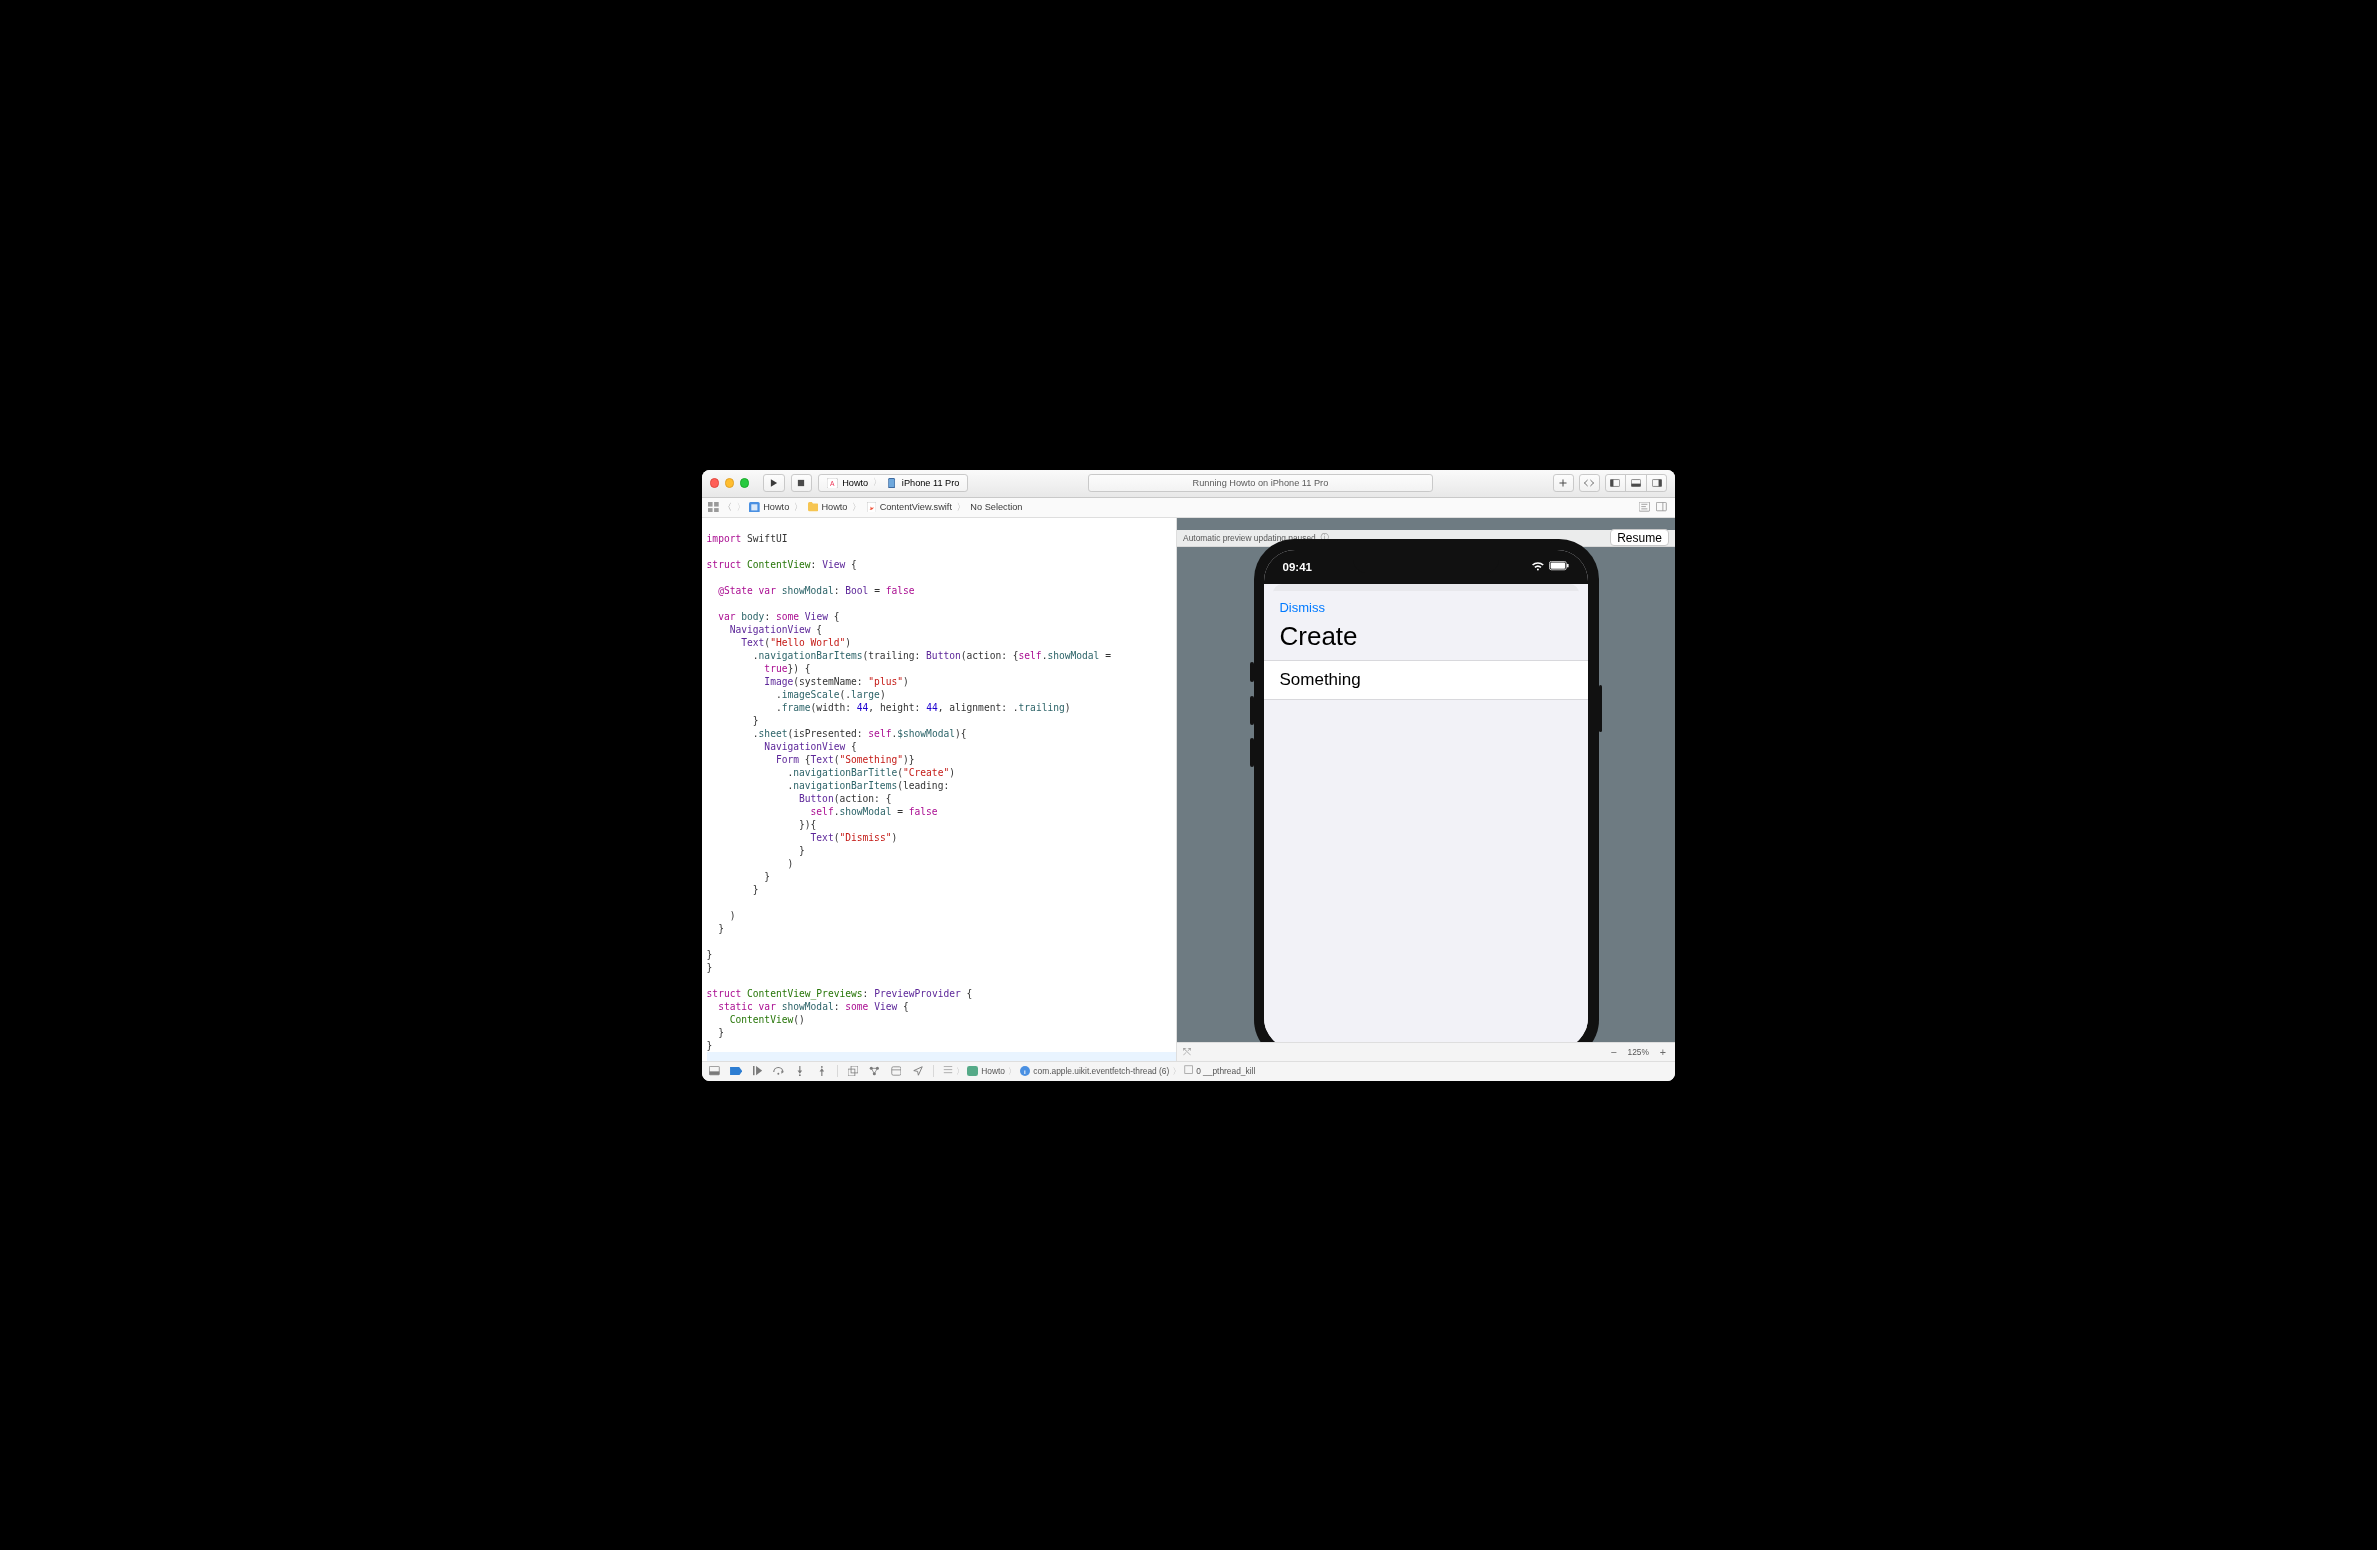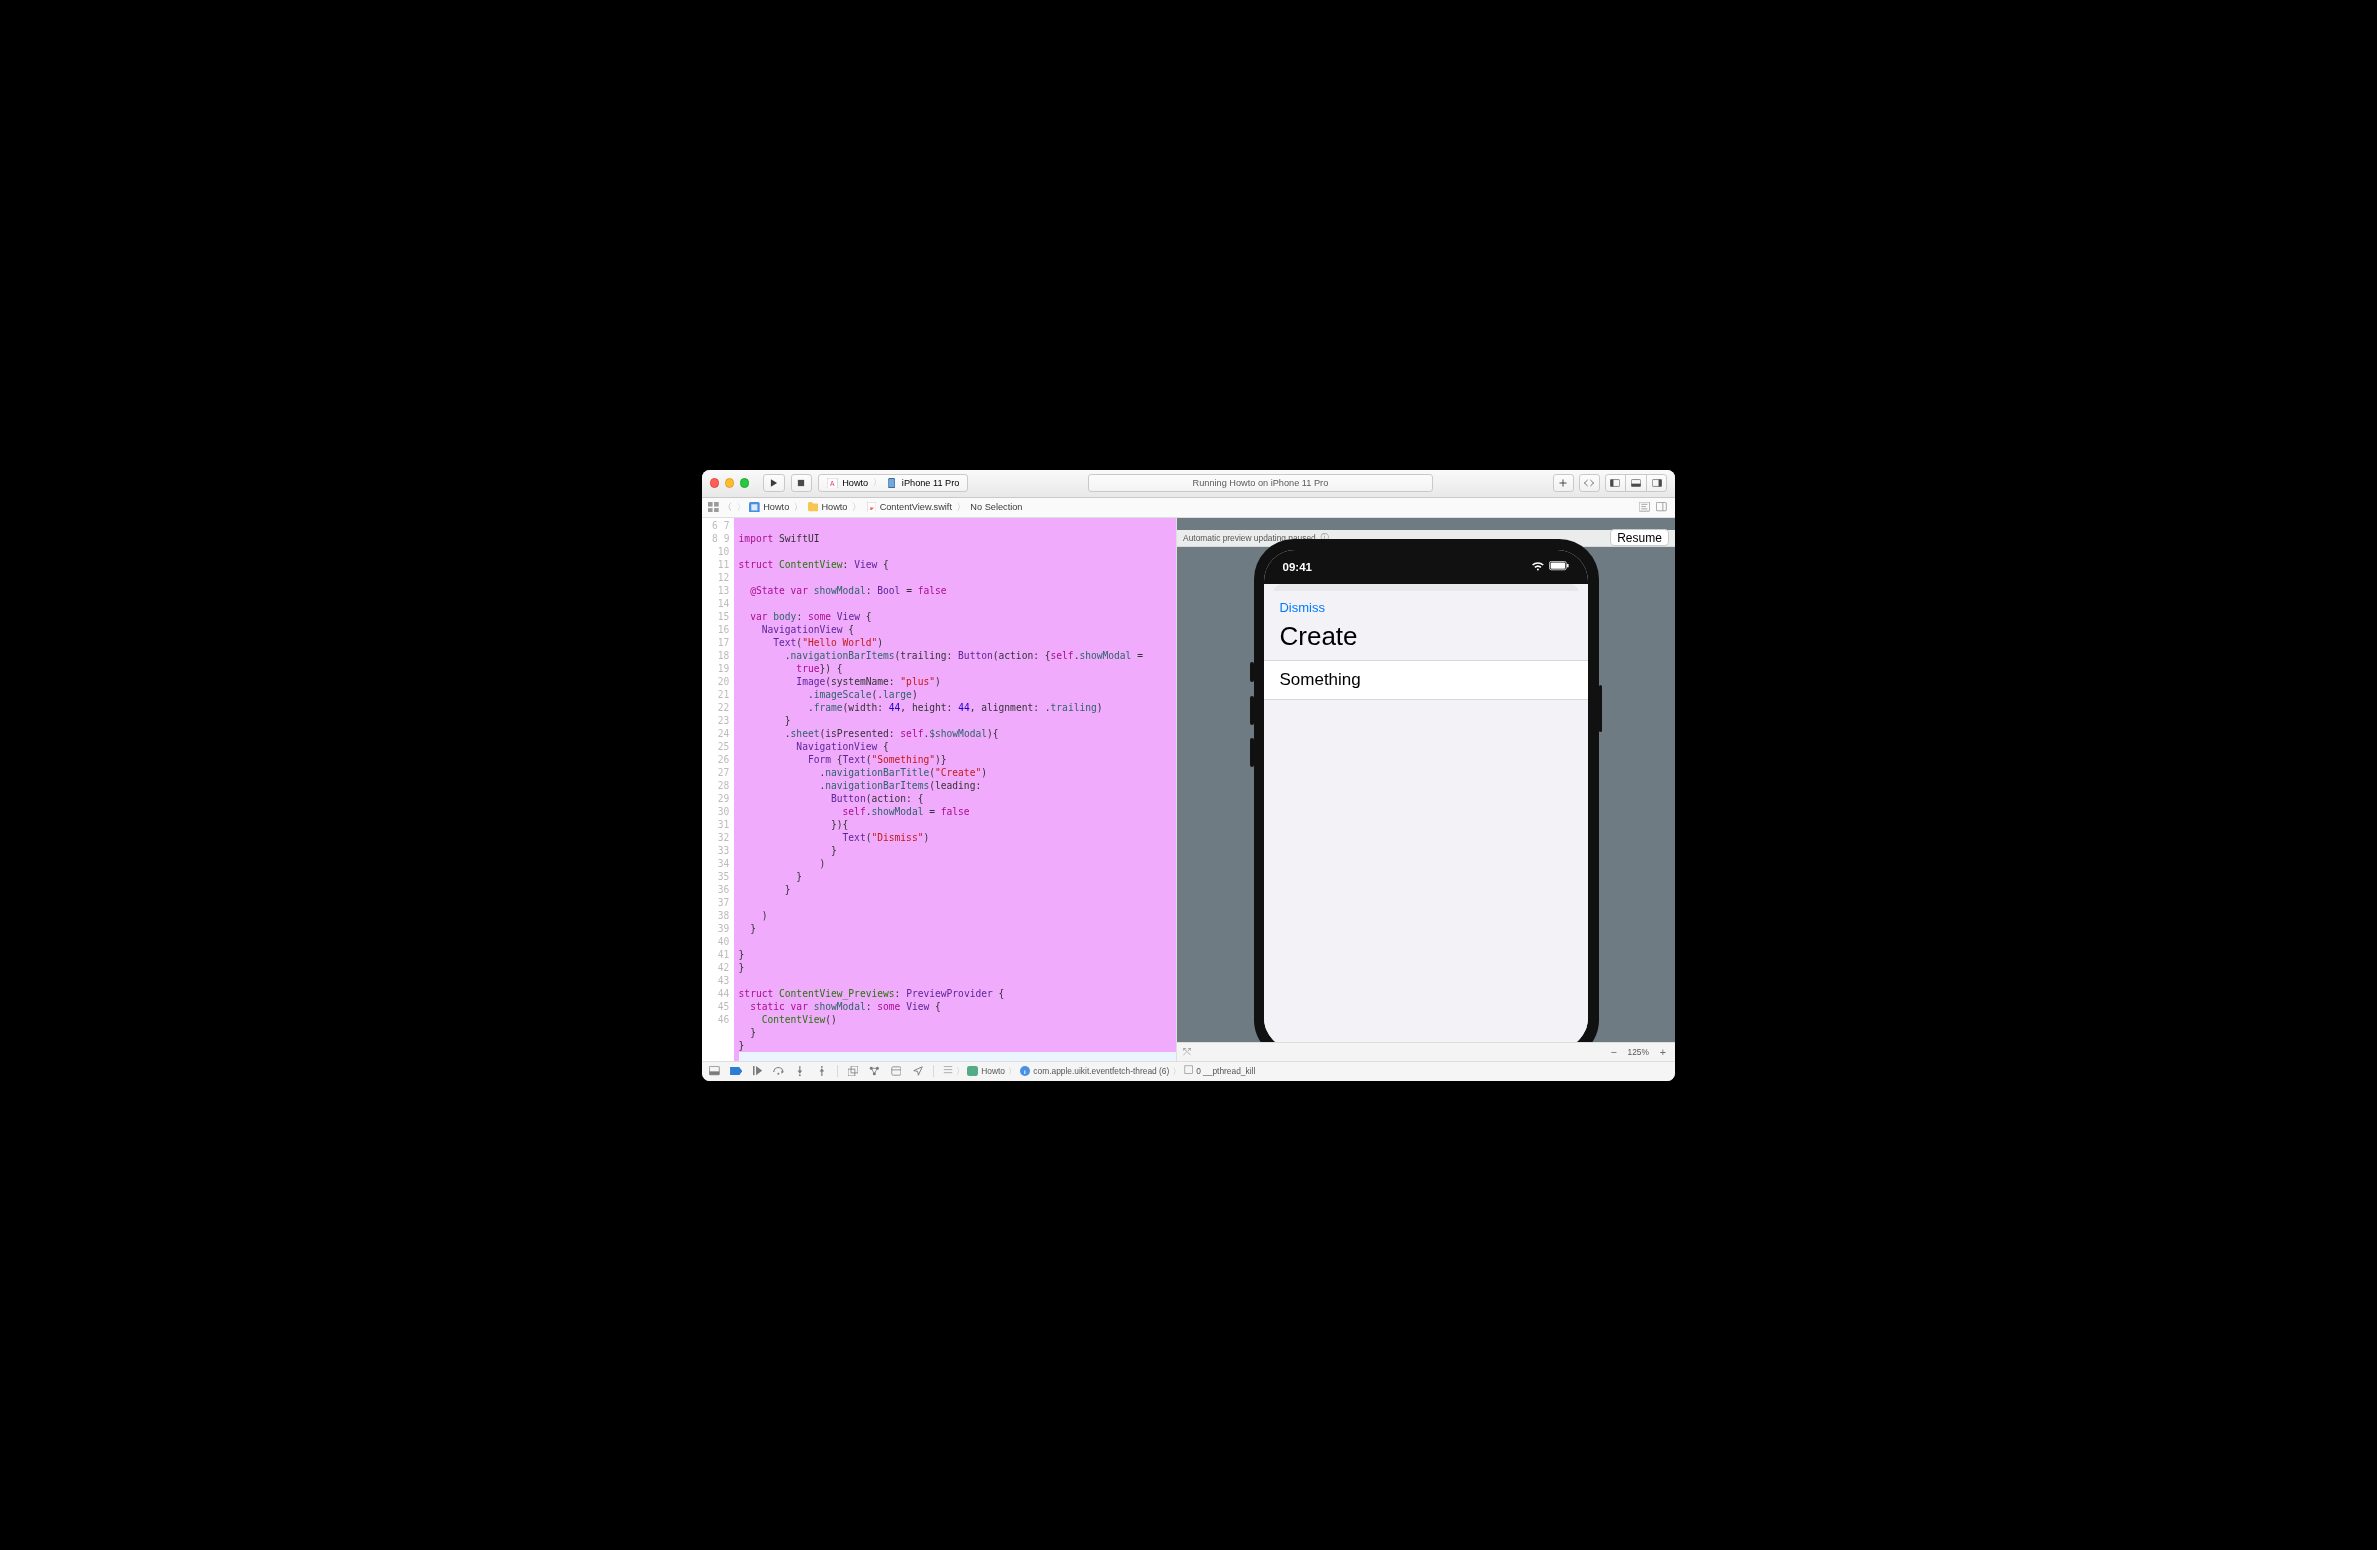--- a/index.html
+++ b/index.html
@@ -8,21 +8,21 @@
     background: #000;
     font-family: -apple-system, "Helvetica Neue", Arial, sans-serif;
     font-size: 10px;
     display: flex;
     align-items: center;
     justify-content: center;
   }
   .window {
     width: 973px;
     height: 611px;
-    background: #f0abfc;
+    background: #ffffff;
     border-radius: 7.7px;
     overflow: hidden;
     box-shadow: 0 15.3px 46px rgba(0,0,0,.5);
     display: flex;
     flex-direction: column;
   }
   
   .titlebar {
     height: 28px;
     background: linear-gradient(#fafafa,#e8e8e8);
@@ -323,62 +323,20 @@
             <rect x="0.5" y="0.5" width="13" height="11" rx="1" fill="none" stroke="#8a8a8a"></rect>
             <line x1="9" y1="0.5" x2="9" y2="11.5" stroke="#8a8a8a"></line>
           </svg>
       </div>
     </div>
   </div>
 
   <div class="split">
 
     <div class="editor">
-      <div class="gutter" id="gutter">6
-7
-8
-9
-10
-11
-12
-13
-14
-15
-16
-17
-18
-19
-20
-21
-22
-23
-24
-25
-26
-27
-28
-29
-30
-31
-32
-33
-34
-35
-36
-37
-38
-39
-40
-41
-42
-43
-44
-45
-46
-</div>
       <div class="code" id="code">
 <span class="kw">import</span> SwiftUI
 
 <span class="kw">struct</span> <span class="tyg">ContentView</span>: <span class="ty">View</span> {
 
   <span class="at">@State</span> <span class="kw">var</span> <span class="id">showModal</span>: <span class="ty">Bool</span> = <span class="kw">false</span>
 
   <span class="kw">var</span> <span class="id">body</span>: <span class="kw">some</span> <span class="ty">View</span> {
     <span class="ty">NavigationView</span> {
       <span class="ty">Text</span>(<span class="str">"Hello World"</span>)

